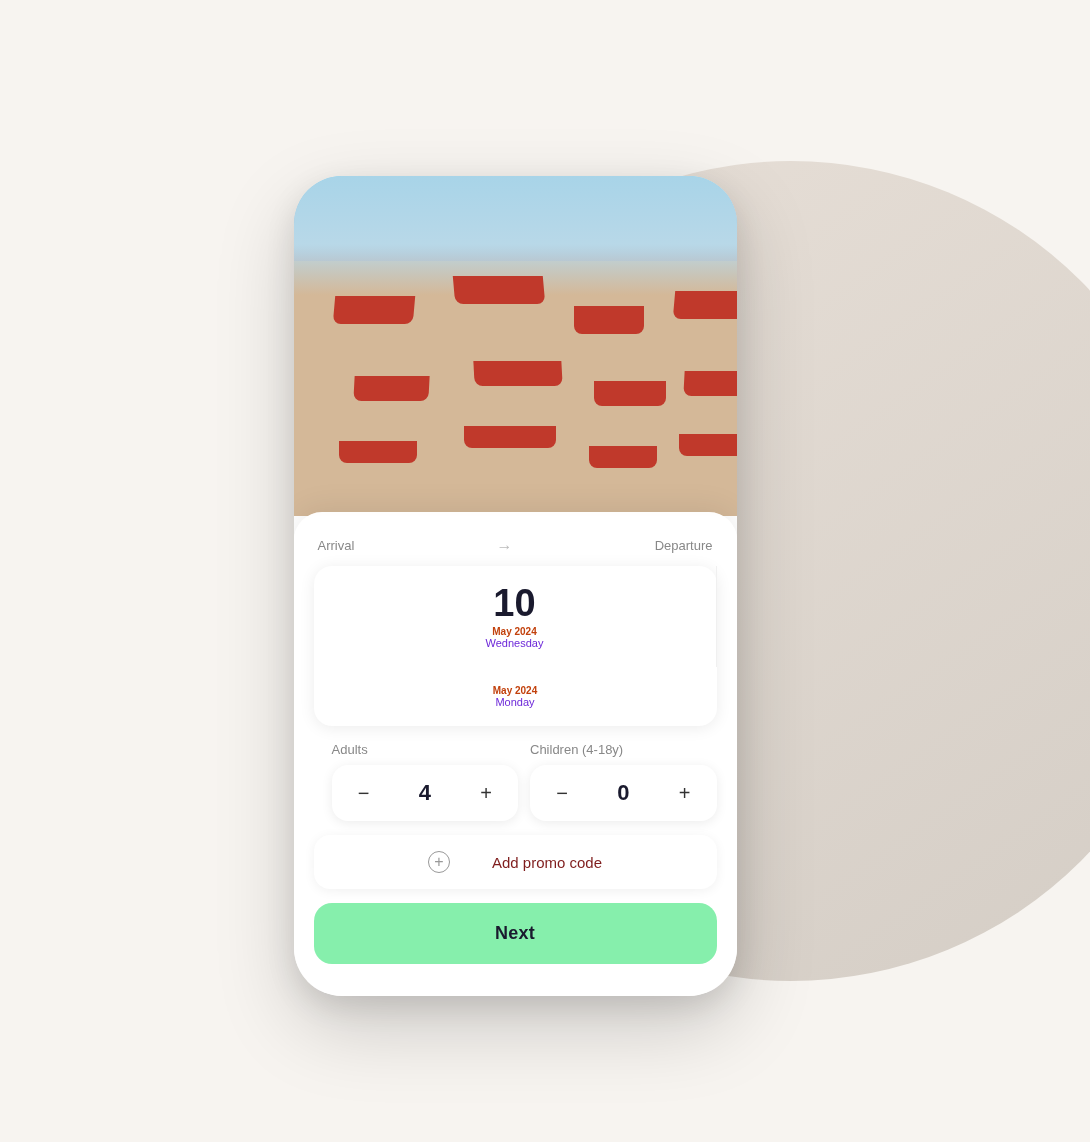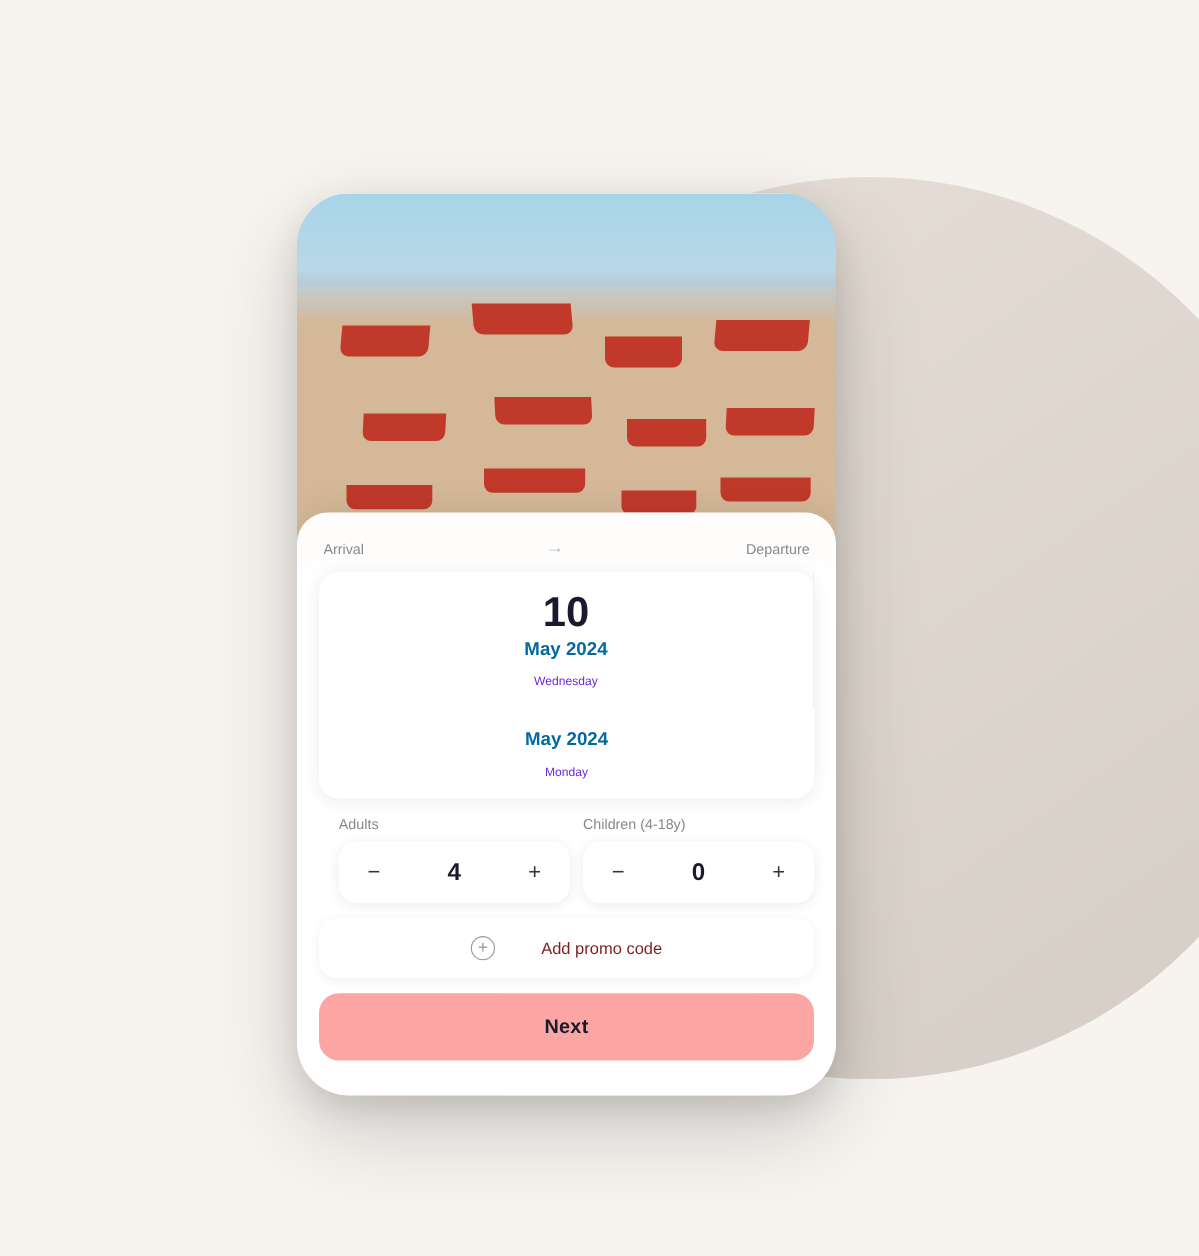--- a/index.html
+++ b/index.html
@@ -26,21 +26,21 @@
       top: 50%;
       left: 50%;
       transform: translate(-20%, -50%);
       z-index: 0;
     }
 
     
     .phone-mockup {
       position: relative;
       z-index: 2;
-      width: 490px;
+      width: 443px;
       height: 820px;
       background: #fff;
       border-radius: 48px;
       box-shadow: 0 30px 80px rgba(0,0,0,0.18), 0 10px 30px rgba(0,0,0,0.10);
       overflow: hidden;
       margin-top: 30px;
       margin-left: -60px;
     }
 
     
@@ -156,24 +156,24 @@
 
     .date-day {
       font-size: 38px;
       font-weight: 700;
       color: #1a1a2e;
       line-height: 1;
       margin-bottom: 4px;
     }
 
     .date-month {
-      font-size: 17px;
+      font-size: 10px;
       font-weight: 600;
-      color: #0369a1;
-      margin-bottom: 14px;
+      color: #c2410c;
+      margin-bottom: 0;
     }
 
     .date-weekday {
       font-size: 11px;
       color: #6d28d9;
       font-weight: 400;
     }
 
     
     .guests-section {
@@ -261,21 +261,21 @@
     .promo-text {
       font-size: 15px;
       color: #7f1d1d;
       font-weight: 400;
       margin-left: 34px;
     }
 
     
     .next-button {
       width: 100%;
-      background: #fca5a5;
+      background: #86efac;
       border: none;
       border-radius: 18px;
       padding: 20px;
       font-size: 18px;
       font-weight: 700;
       color: #1a1a2e;
       cursor: pointer;
       letter-spacing: 0.3px;
     }
   </style>

